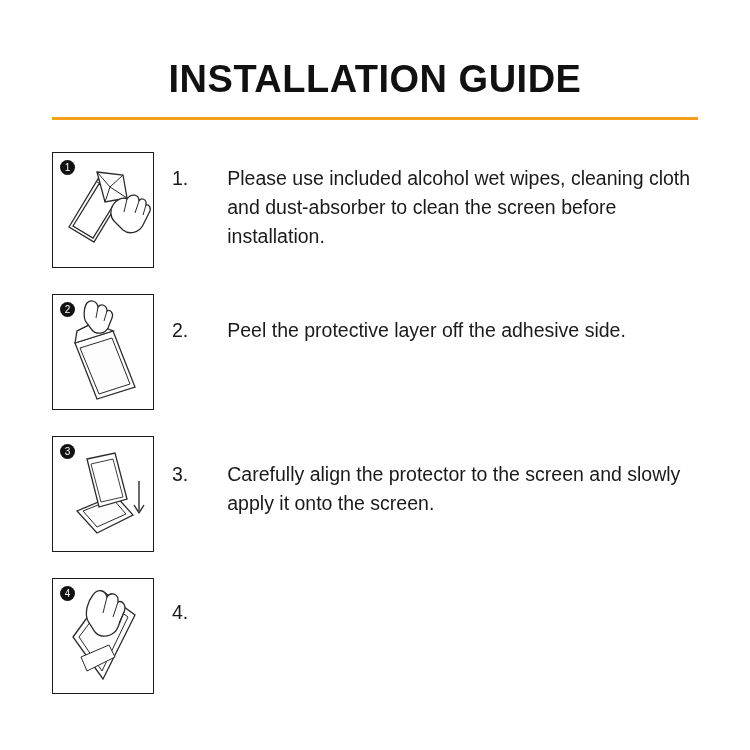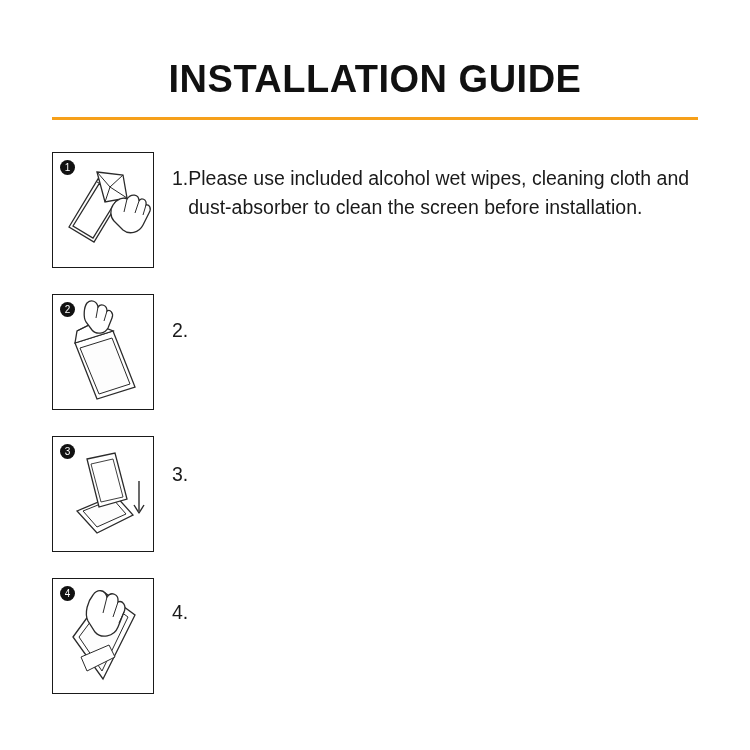--- a/index.html
+++ b/index.html
@@ -82,20 +82,21 @@
     padding-left: 18px;
     padding-top: 12px;
     flex: 1 1 auto;
     display: flex;
   }
   .step-num {
     flex: 0 0 auto;
   }
   .step-body {
     flex: 1 1 auto;
+    margin-left: 39px;
   }
   .s1 { margin-top: 2px; }
   .s3 .step-text { padding-top: 24px; }
   .s2 .step-text { padding-top: 22px; }
   .s4 .step-text { padding-top: 20px; }
 </style>
 </head>
 <body>
 
 <div class="page">
@@ -145,20 +146,21 @@
             <path d="M24 36 L40 28" stroke-width="1"></path>
 
             <path d="M34 8 C38 4 44 6 45 12 C48 8 54 10 54 16 C57 14 61 18 59 23 L55 33 C52 39 43 40 39 35 L33 27 C30 22 31 12 34 8 Z" fill="#ffffff"></path>
             <path d="M45 12 L43 23" stroke-width="1"></path>
             <path d="M54 16 L51 26" stroke-width="1"></path>
           </g>
         </svg>
       </div>
       <div class="step-text">
         <span class="step-num">2.</span>
+        <span class="step-body">Peel the protective layer off the adhesive side.</span>
       </div>
     </div>
 
     <div class="step s3">
       <div class="thumb">
         <div class="badge">3</div>
         <svg width="102" height="116" viewBox="0 0 102 116">
           <g fill="none" stroke="#2b2b2b" stroke-width="1.3">
 
             <path d="M24 74 L62 58 L80 78 L44 96 Z" fill="#ffffff"></path>
@@ -167,20 +169,21 @@
             <path d="M34 22 L62 16 L74 62 L46 70 Z" fill="#ffffff"></path>
             <path d="M38 27 L60 22 L70 60 L48 65 Z" fill="#ffffff" stroke-width="0.9"></path>
 
             <path d="M86 44 L86 74" stroke-width="1.4"></path>
             <path d="M81 68 L86 76 L91 68" stroke-width="1.4" stroke-linejoin="round"></path>
           </g>
         </svg>
       </div>
       <div class="step-text">
         <span class="step-num">3.</span>
+        <span class="step-body">Carefully align the protector to  the screen and slowly apply it onto the screen.</span>
       </div>
     </div>
 
     <div class="step s4">
       <div class="thumb">
         <div class="badge">4</div>
         <svg width="102" height="116" viewBox="0 0 102 116">
           <g fill="none" stroke="#2b2b2b" stroke-width="1.3">
 
             <path d="M20 58 L52 14 L82 36 L50 100 Z" fill="#ffffff"></path>

